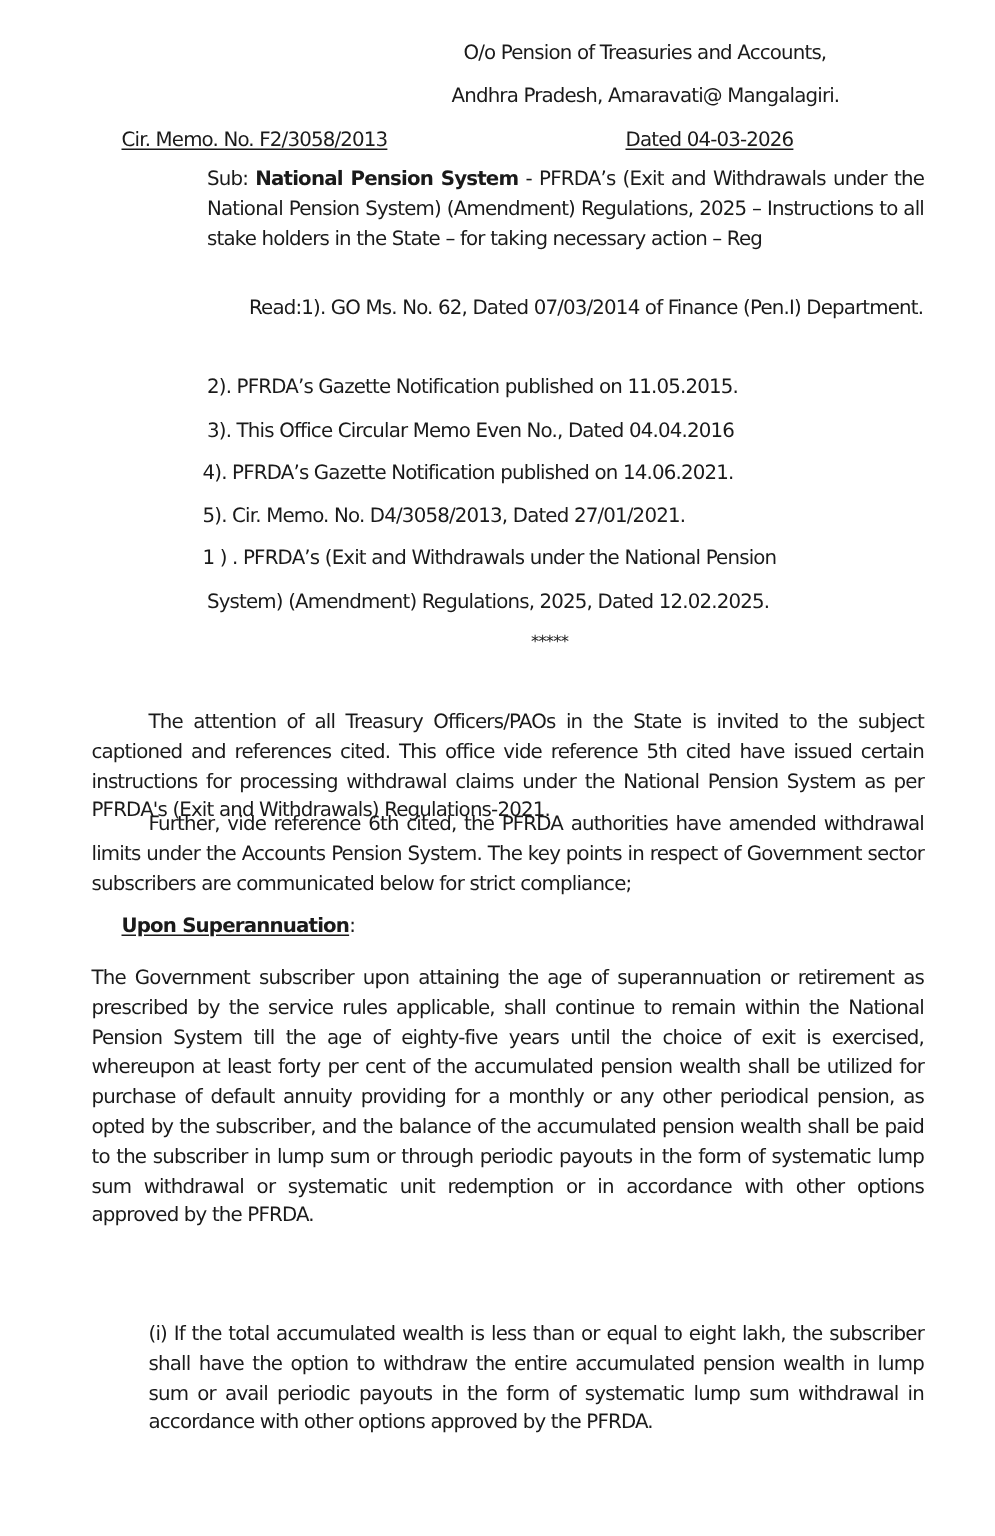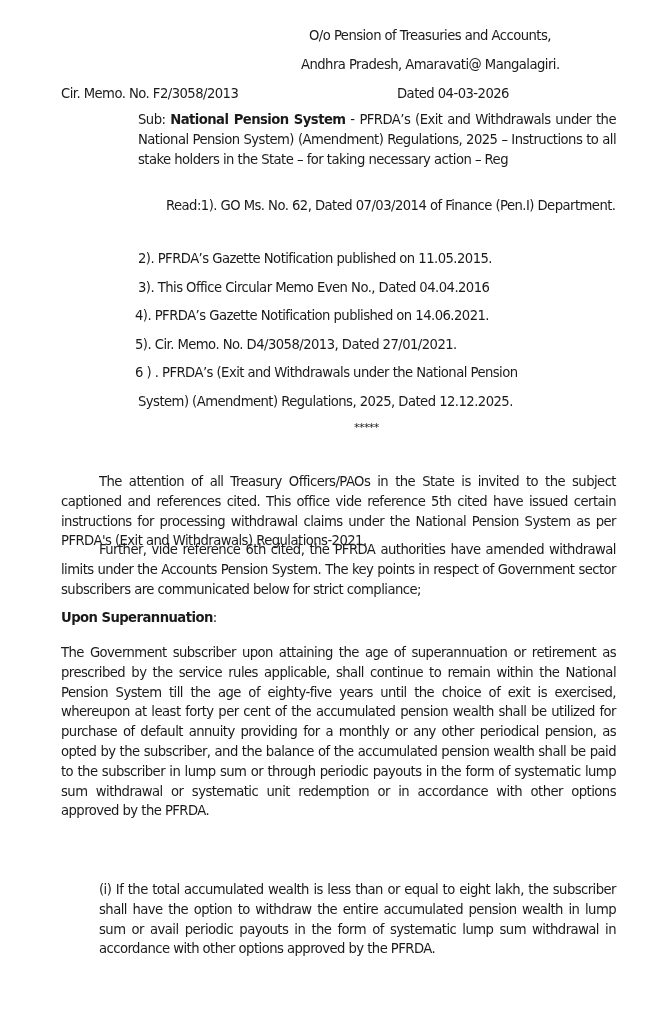--- a/index.html
+++ b/index.html
@@ -12,21 +12,21 @@
     height: 1024px;
     position: relative;
     overflow: hidden;
     font-family: "DejaVu Sans", sans-serif;
     color: #1a1a1a;
     font-size: 13.2px;
     letter-spacing: -0.55px;
   }
   .abs { position: absolute; }
   .line { white-space: nowrap; }
-  .u { text-underline-offset: 2px; }
+  .u { text-decoration: underline; text-underline-offset: 2px; margin-left: 20px; }
   .just {
     text-align: justify;
     line-height: 19.8px;
   }
   .b { font-weight: bold; }
 </style>
 </head>
 <body>
 
 <div class="abs line" style="left:309px; top:28px;">O/o Pension of Treasuries and Accounts,</div>
@@ -36,22 +36,22 @@
 
 <div class="abs just" style="left:138px; top:110px; width:478px;">
   <span>Sub: </span><span class="b">National Pension System</span><span> - PFRDA’s (Exit and Withdrawals under the National Pension System) (Amendment) Regulations, 2025 – Instructions to all stake holders in the State – for taking necessary action – Reg</span>
 </div>
 
 <div class="abs just" style="left:138px; top:196px; width:478px;margin-left:28px;">Read:1). GO Ms. No. 62, Dated 07/03/2014 of Finance (Pen.I) Department.</div>
 <div class="abs line" style="left:138px; top:251px;text-align:right;">2). PFRDA’s Gazette Notification published on 11.05.2015.</div>
 <div class="abs line" style="left:138px; top:280px;">3). This Office Circular Memo Even No., Dated 04.04.2016</div>
 <div class="abs line" style="left:135px; top:308px;">4). PFRDA’s Gazette Notification published on 14.06.2021.</div>
 <div class="abs line" style="left:135px; top:337px;">5). Cir. Memo. No. D4/3058/2013, Dated 27/01/2021.</div>
-<div class="abs line" style="left:135px; top:365px;">6 ) . PFRDA’s (Exit and Withdrawals under the National Pension</div>
-<div class="abs line" style="left:138px; top:394px;">System) (Amendment) Regulations, 2025, Dated 12.12.2025.</div>
+<div class="abs line" style="left:135px; top:365px;">1 ) . PFRDA’s (Exit and Withdrawals under the National Pension</div>
+<div class="abs line" style="left:138px; top:394px;">System) (Amendment) Regulations, 2025, Dated 12.02.2025.</div>
 <div class="abs line" style="left:354px; top:421px; font-size:11px;">*****</div>
 
 <div class="abs just" style="left:61px; top:472px; width:555px; text-indent:38px;">The attention of all Treasury Officers/PAOs in the State is invited to the subject captioned and references cited. This office vide reference 5th cited have issued certain instructions for processing withdrawal claims under the National Pension System as per PFRDA's (Exit and Withdrawals) Regulations-2021.</div>
 <div class="abs just" style="left:61px; top:540px; width:555px; text-indent:38px;">Further, vide reference 6th cited, the PFRDA authorities have amended withdrawal limits under the Accounts Pension System. The key points in respect of Government sector subscribers are communicated below for strict compliance;</div>
 
 <div class="abs line" style="left:61px; top:610px;text-align:right;">
   <span class="b u">Upon Superannuation</span><span>:</span>
 </div>
 
 <div class="abs just" style="left:61px; top:643px; width:555px;">The Government subscriber upon attaining the age of superannuation or retirement as prescribed by the service rules applicable, shall continue to remain within the National Pension System till the age of eighty-five years until the choice of exit is exercised, whereupon at least forty per cent of the accumulated pension wealth shall be utilized for purchase of default annuity providing for a monthly or any other periodical pension, as opted by the subscriber, and the balance of the accumulated pension wealth shall be paid to the subscriber in lump sum or through periodic payouts in the form of systematic lump sum withdrawal or systematic unit redemption or in accordance with other options approved by the PFRDA.</div>

